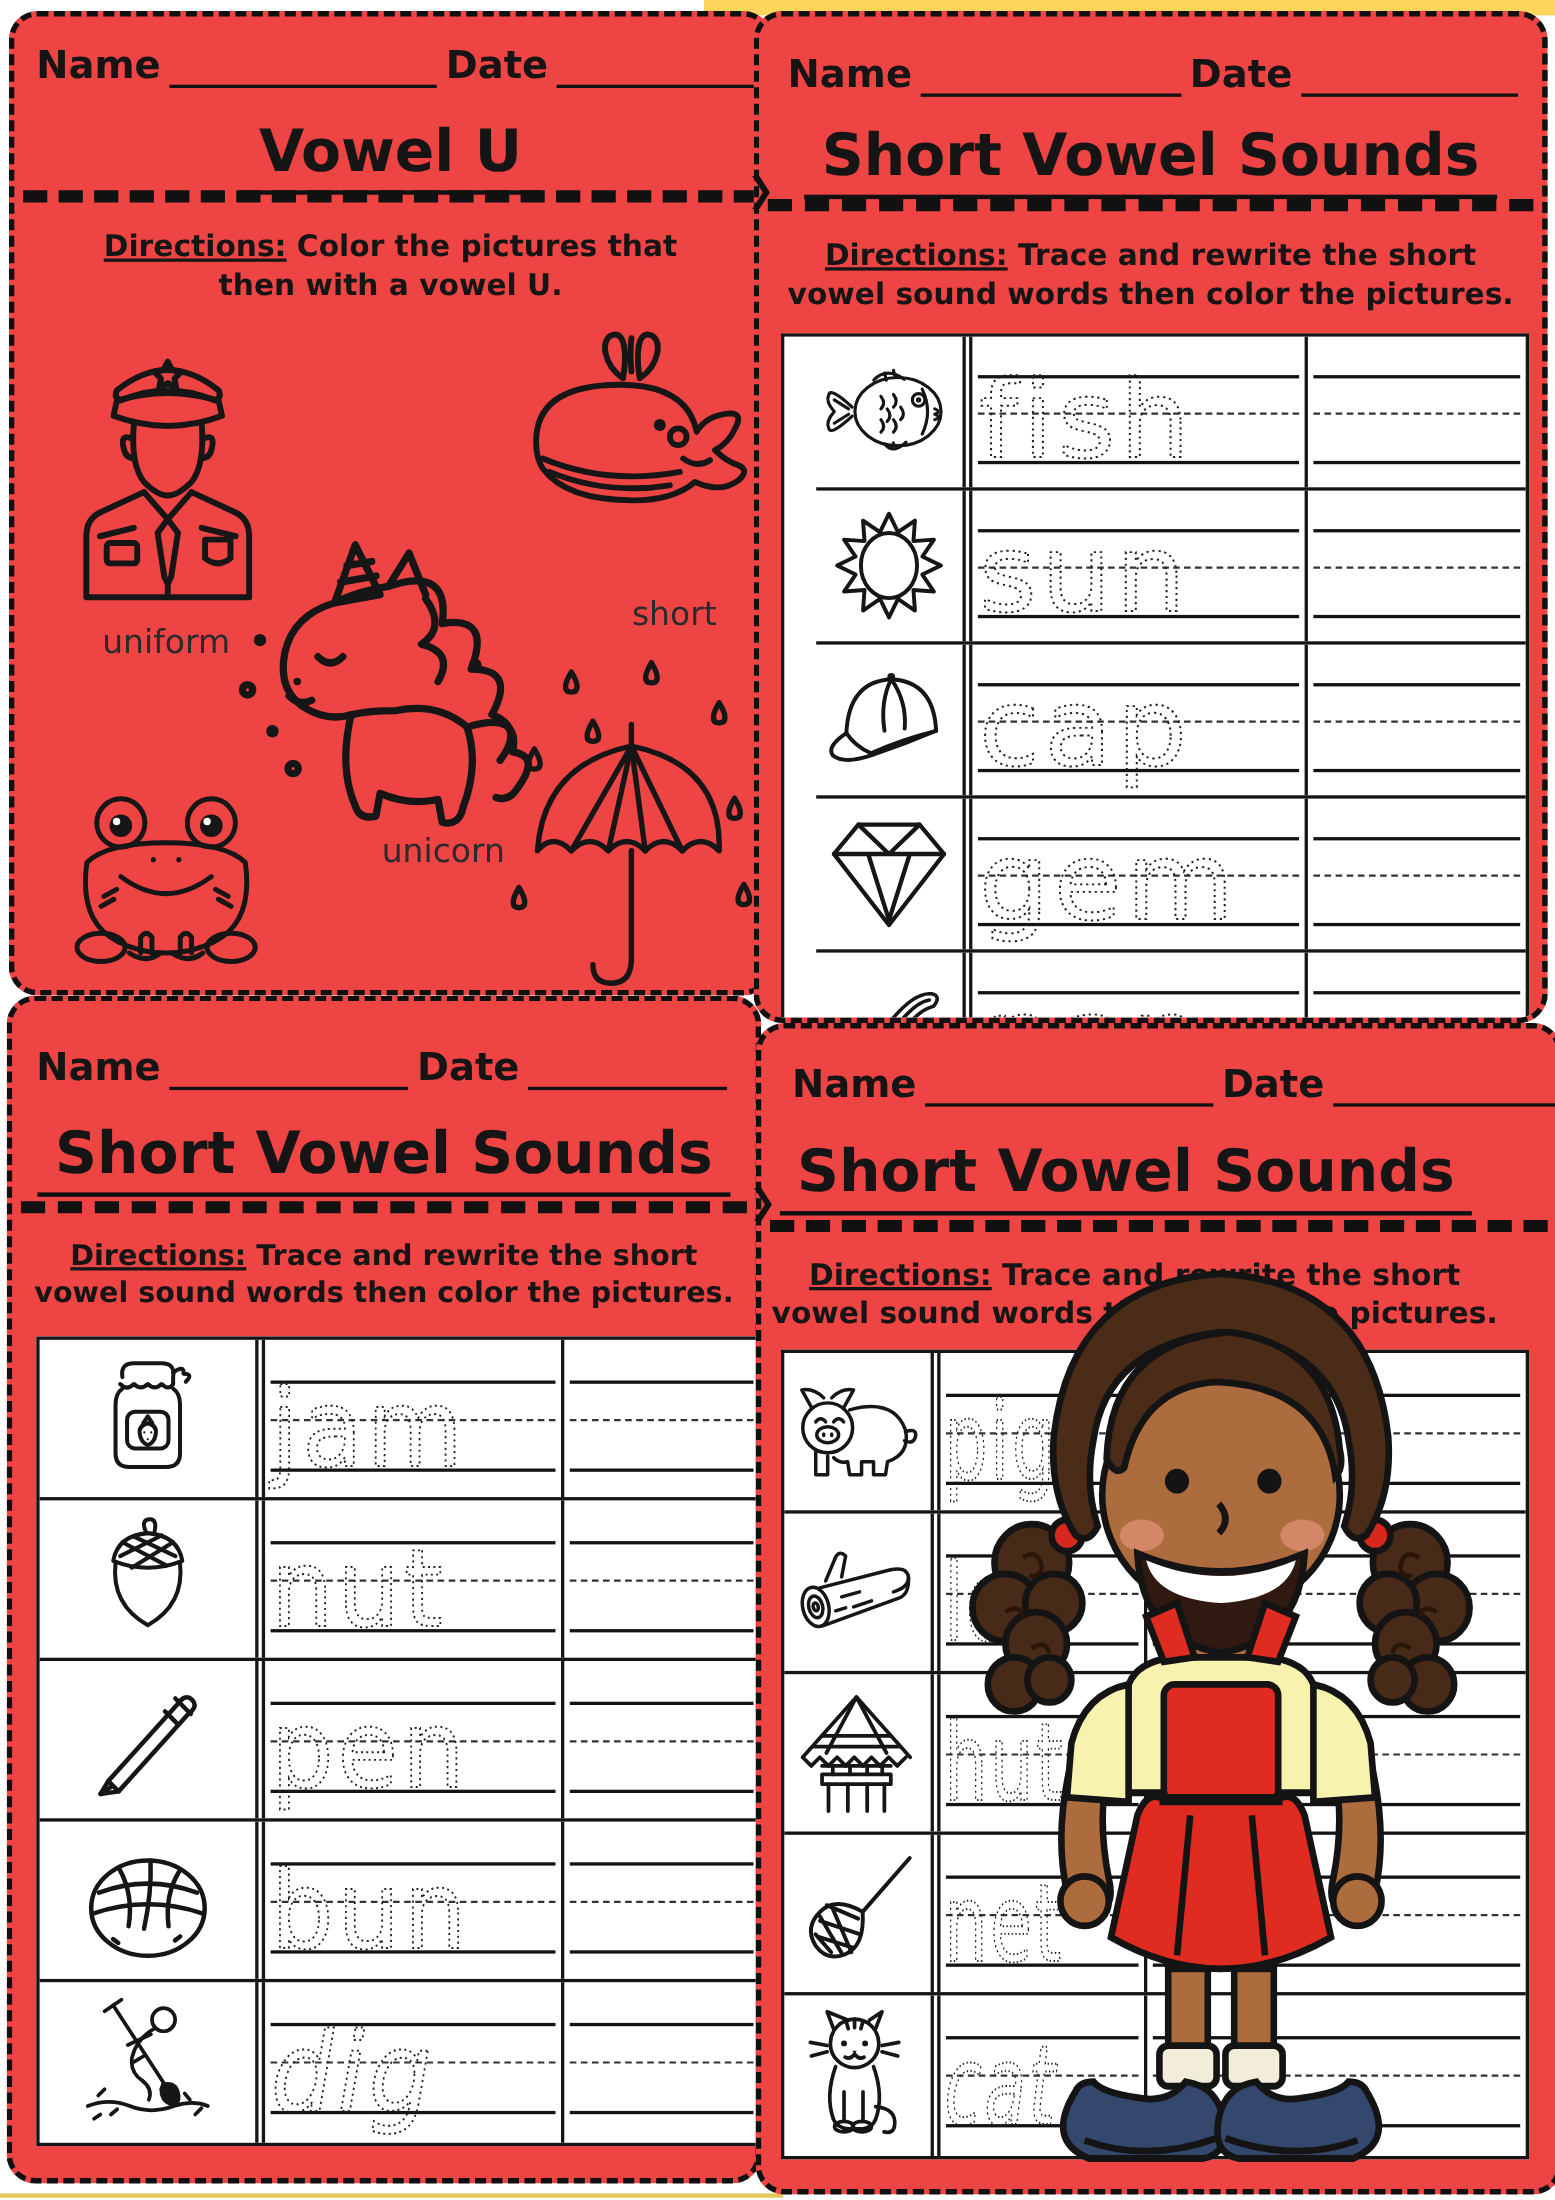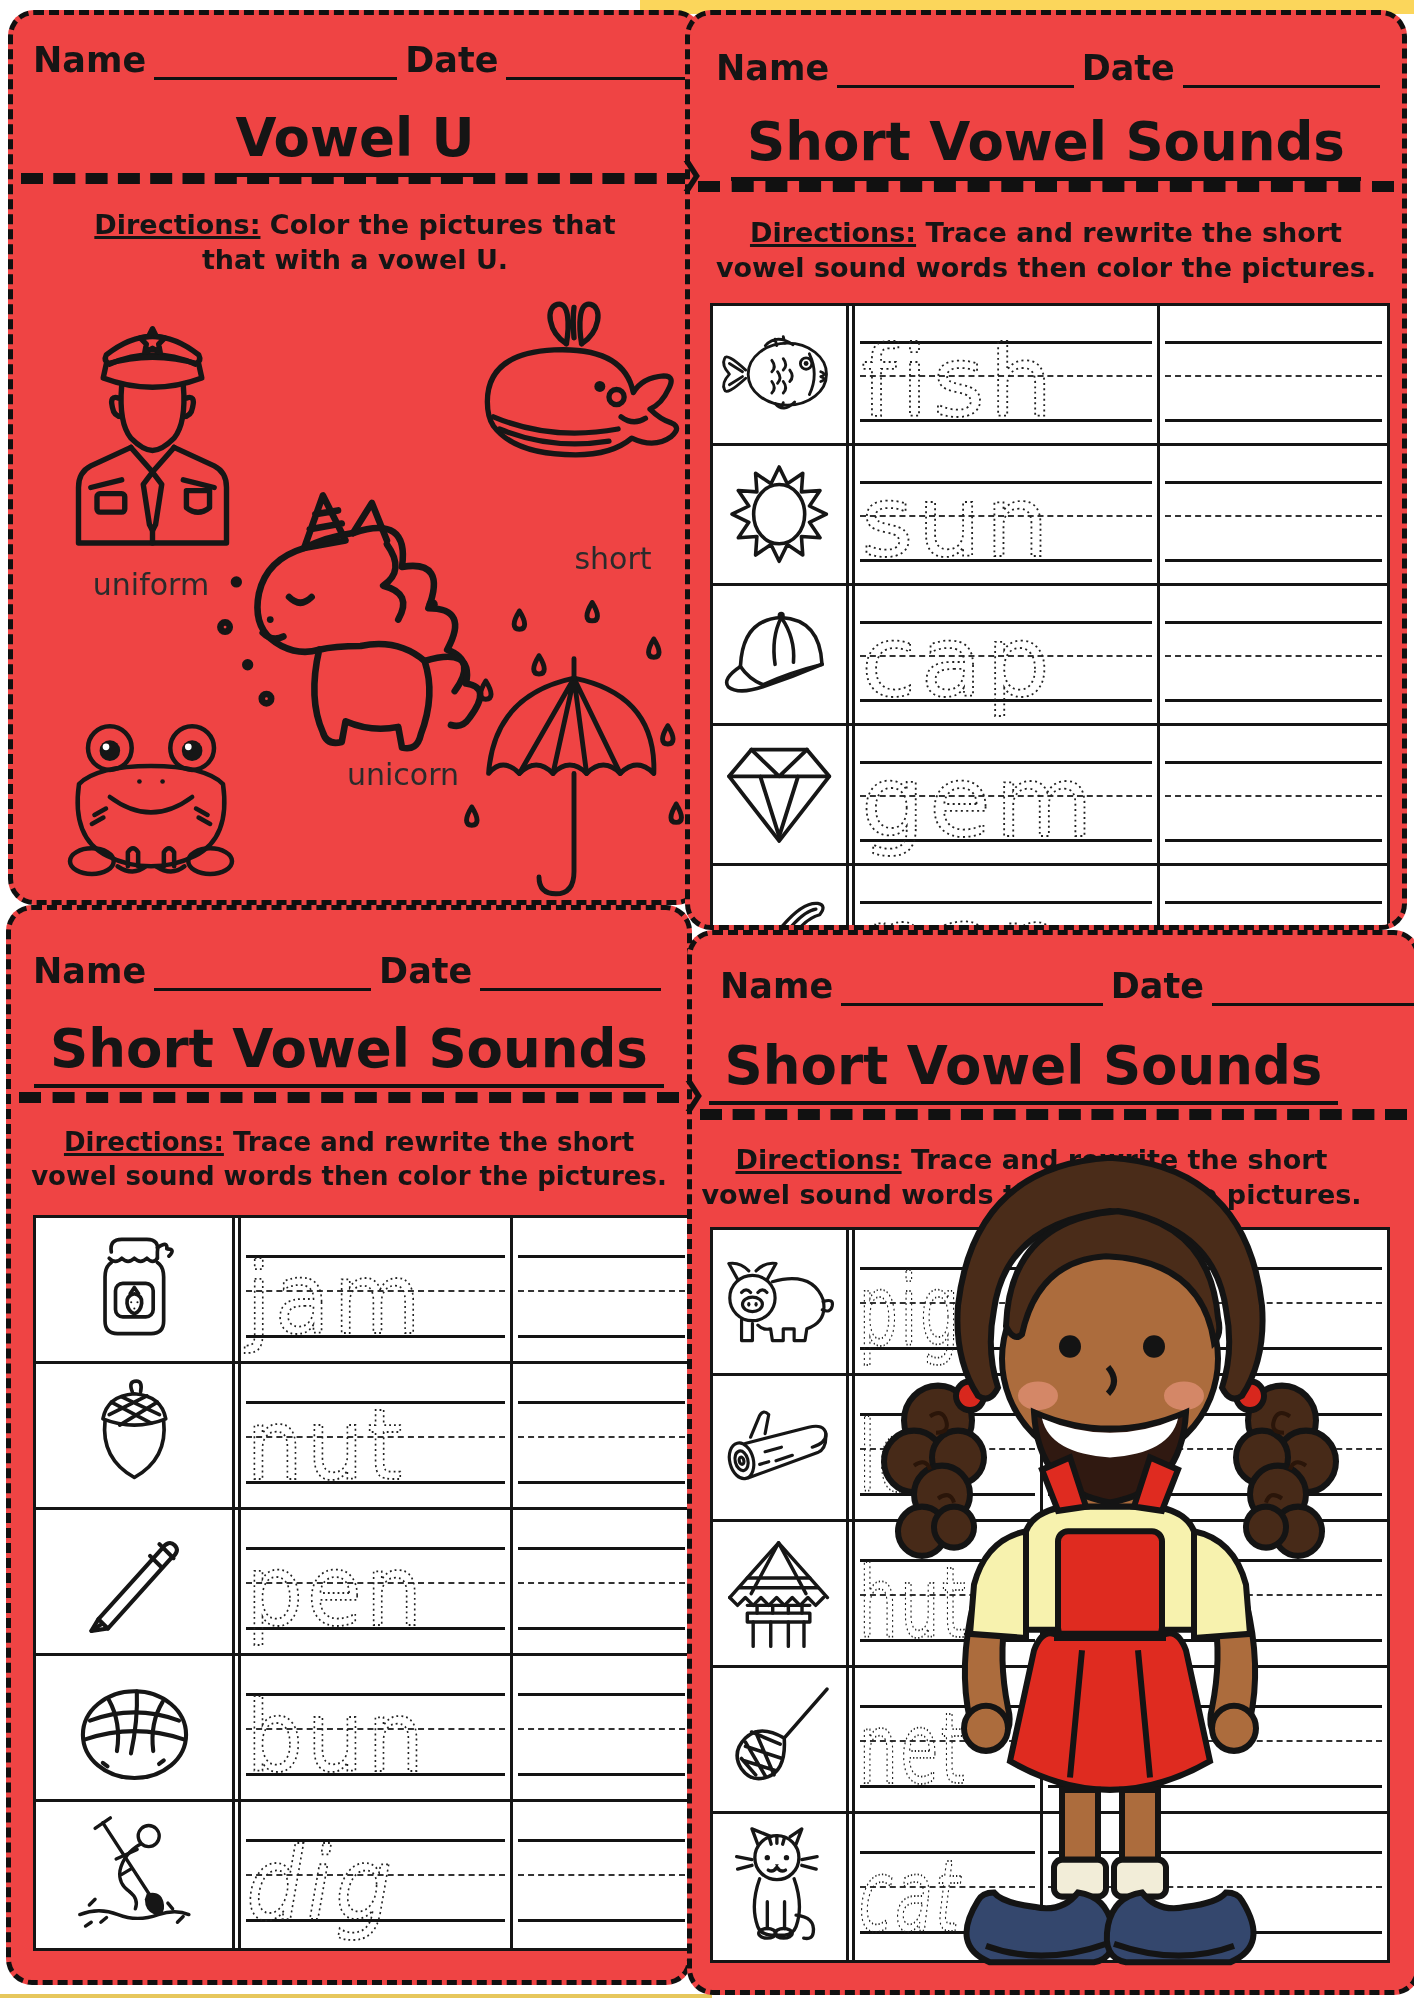--- a/index.html
+++ b/index.html
@@ -24,21 +24,21 @@
   .wtable{position:absolute;border:3.5px solid #151515;box-sizing:border-box;background:#fff;}
   .trow{display:flex;box-sizing:border-box;border-bottom:3px solid #151515;}
   .trow:last-child{border-bottom:none;font-style:italic;}
   .cell{position:relative;box-sizing:border-box;}
   .pic{display:flex;align-items:center;justify-content:center;border-right:9px double #151515;}
   .trace{border-right:3.5px solid #151515;}
   .rw{flex:1;}
   .wl{position:absolute;left:5px;right:5px;height:0;}
   .wl.s{border-top:3.5px solid #131313;}
   .wl.d{border-top:2.5px dashed #333;}
-  .c-tr .trow{height:140px;}
+  .c-tr .trow{height:140px;margin-left:29px;}
   .c-bl .trow,.c-br .trow{height:146px;}
   .c-tr .l1{top:35px}.c-tr .l2{top:69px}.c-tr .l3{top:113px}
   .c-bl .l1{top:37px}.c-bl .l2{top:72px}.c-bl .l3{top:117px}
   .c-br .l1{top:37px}.c-br .l2{top:72px}.c-br .l3{top:117px}
   .c-tr .pic{width:142px}.c-tr .trace{width:305px}
   .c-bl .pic{width:205px}.c-bl .trace{width:272px}
   .c-br .pic{width:142px}.c-br .trace{width:188px}
   .tword{position:absolute;left:0;top:0;width:100%;height:100%;}
   .dot{font-family:"DejaVu Sans",sans-serif;font-size:100px;letter-spacing:4px;fill:none;stroke:#222;stroke-width:1.8;stroke-dasharray:2 3.4;}
   .icon{stroke:#161616;fill:none;stroke-width:3.5;stroke-linecap:round;stroke-linejoin:round;}
@@ -60,21 +60,21 @@
     <span>Date</span>
     <div class="hline grow10"></div>
   </div>
   <div class="title" style="top:92px;">
     <span>Vowel U</span>
   </div>
   <div class="sep" style="top:158px;"></div>
   <div class="dir" style="top:192px;">
     <div><span class="dlab">Directions:</span>
       <span>Color the pictures that</span></div>
-    <div>that with a vowel U.</div>
+    <div>then with a vowel U.</div>
   </div>
 
   <div class="tlpic" style="left:47px;top:288px;width:185px;height:258px;">
     <svg viewBox="0 0 120 160">
       <path d="M30,30 Q60,6 90,30 Q92,34 88,36 Q60,24 32,36 Q28,34 30,30 Z"></path>
       <path d="M60,13 l2.5,5 5.5,1 -4,4 1,5.5 -5,-2.8 -5,2.8 1,-5.5 -4,-4 5.5,-1 Z"></path>
       <path d="M30,36 Q60,27 90,36 L92,45 Q60,57 28,45 Z"></path>
       <path d="M40,50 Q38,74 46,84 Q54,92 60,92 Q66,92 74,84 Q82,74 80,50"></path>
       <path d="M38,58 Q32,56 34,64 Q35,70 40,70 M82,58 Q88,56 86,64 Q85,70 80,70"></path>
       <path d="M46,90 L20,102 Q12,106 12,116 L12,152 L108,152 L108,116 Q108,106 100,102 L74,90"></path>

